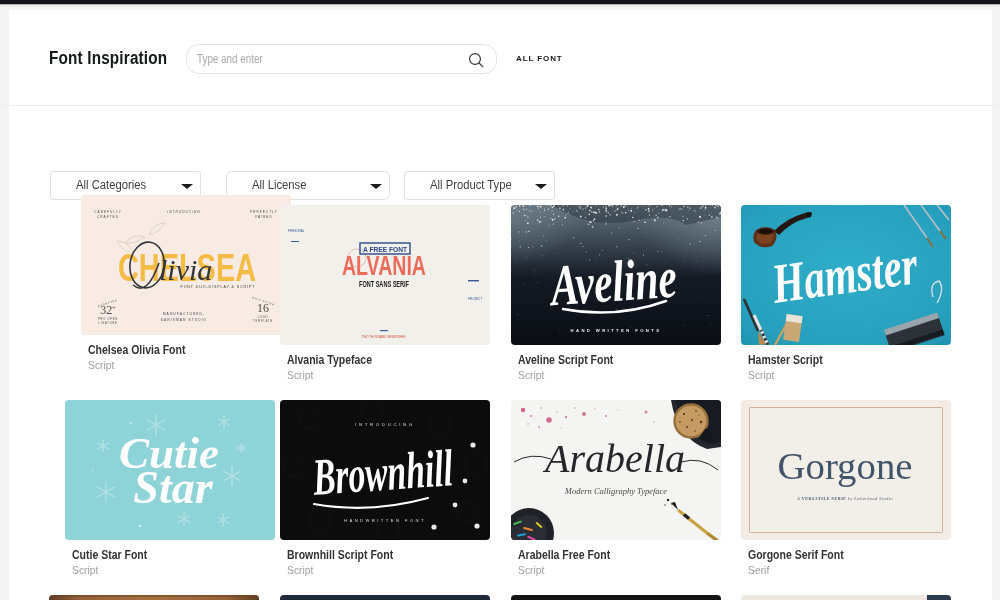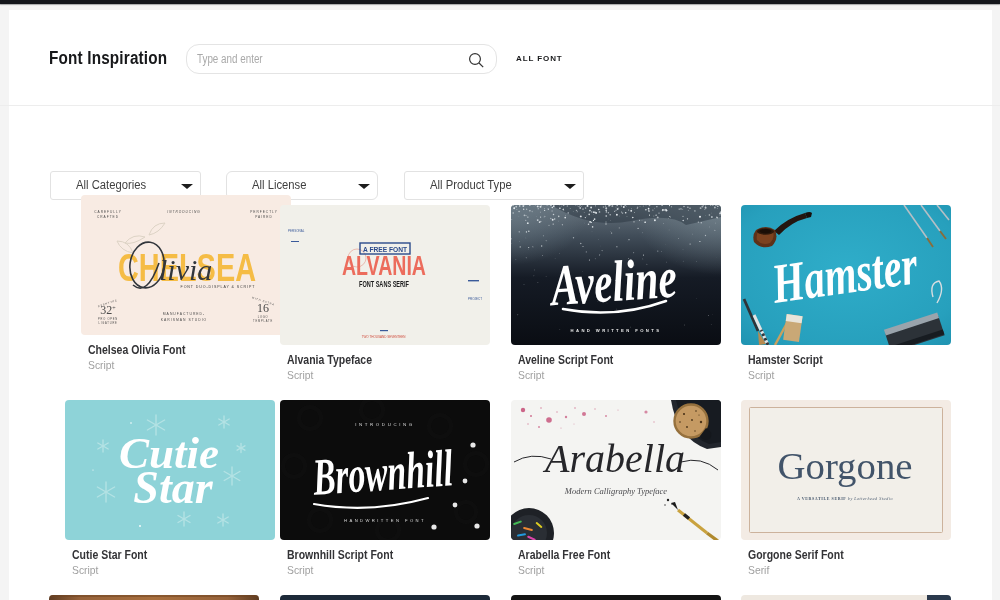--- a/index.html
+++ b/index.html
@@ -30,22 +30,22 @@
   <div class="title">Font Inspiration</div>
   <div class="search">
     <span class="ph">Type and enter</span>
     <svg width="17" height="17" viewBox="0 0 17 17">
         <circle cx="7" cy="7" r="5.4" fill="none" stroke="#333" stroke-width="1.2"></circle>
         <line x1="11" y1="11" x2="15.2" y2="15.2" stroke="#333" stroke-width="1.2"></line>
       </svg>
   </div>
   <div class="allfonts">ALL FONT</div>
   <div class="fbox" style="left:41px; width:151px;"><i>All Categories</i><span class="tri"></span></div>
-  <div class="fbox" style="left:217px; width:152px;border-radius:6px;"><i>All License</i><span class="tri"></span></div>
-  <div class="fbox" style="left:395px; width:180px;"><i>All Product Type</i><span class="tri"></span></div>
+  <div class="fbox" style="left:217px; width:164px;border-radius:6px;"><i>All License</i><span class="tri"></span></div>
+  <div class="fbox" style="left:395px; width:151px;"><i>All Product Type</i><span class="tri"></span></div>
 
   <div class="card" style="left:40px; top:185px;margin-left:32px;">
     <div class="img" id="img-chelsea"><svg width="210" height="140" viewBox="0 0 210 140">
       <rect width="210" height="140" fill="#f8ebe3"></rect>
       <g fill="#4a4a4a" font-size="3.2" letter-spacing="1" font-family="Liberation Sans">
         <text x="27" y="18" text-anchor="middle">CAREFULLY</text>
         <text x="27" y="23" text-anchor="middle">CRAFTED</text>
         <text x="103" y="18" text-anchor="middle" font-style="italic">INTRODUCING</text>
         <text x="183" y="18" text-anchor="middle">PERFECTLY</text>
         <text x="183" y="23" text-anchor="middle">PAIRED</text>

